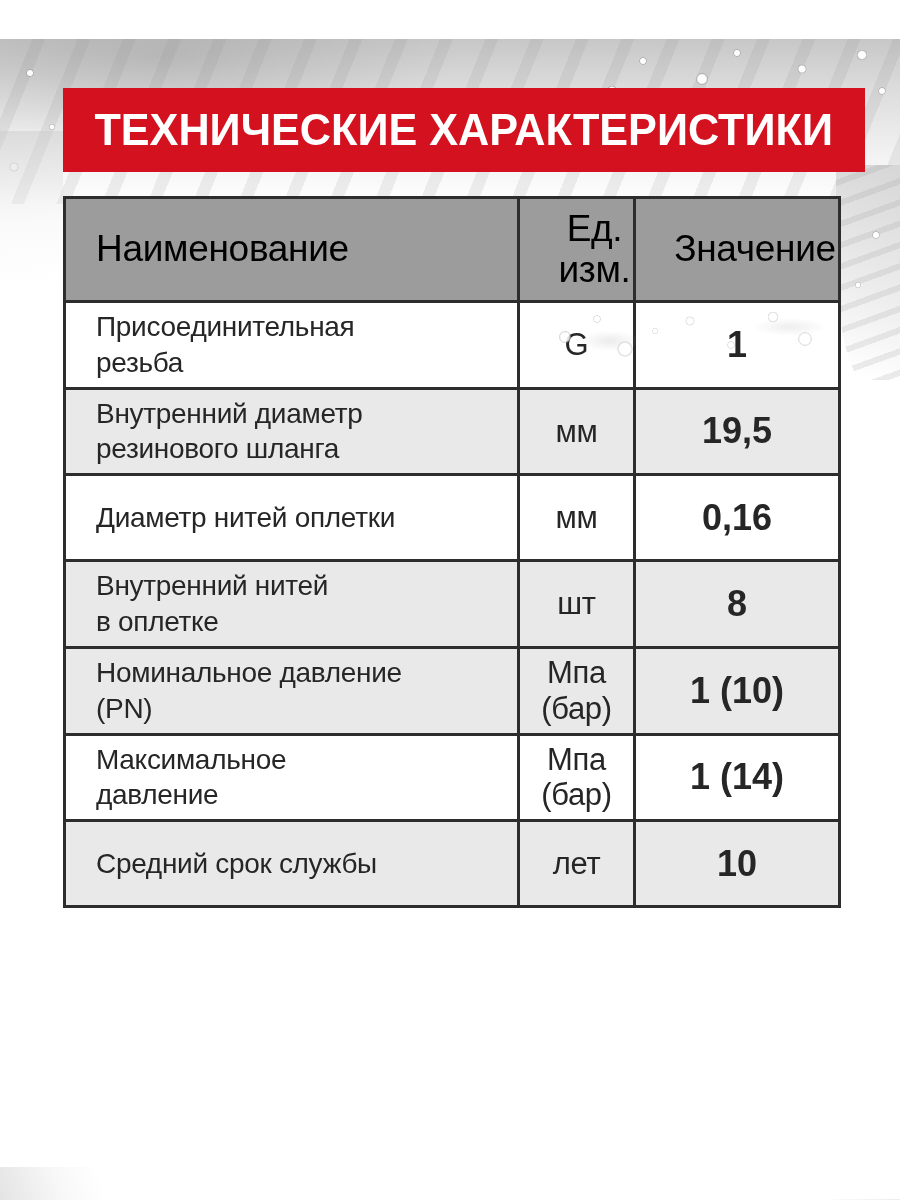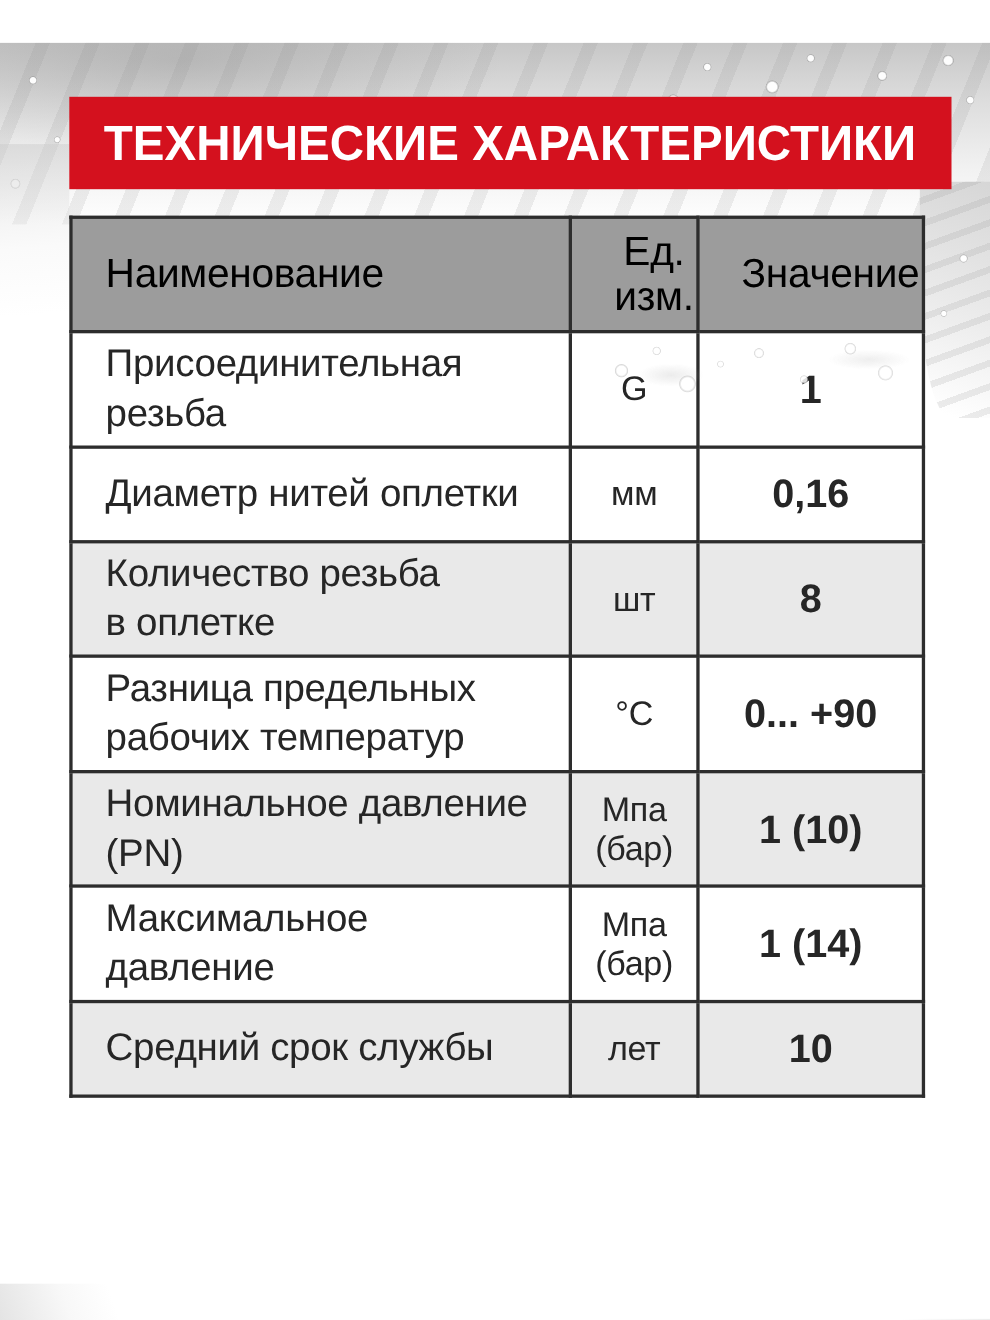--- a/index.html
+++ b/index.html
@@ -101,21 +101,21 @@
   thead th{
     background:var(--header-gray,#9c9c9c);
     color:#000000;font-weight:normal;font-size:37px;
     height:104px;line-height:1.1;white-space:pre-line;
   }
   th.col-name{text-align:left;padding-left:30px;}
   th.col-unit, th.col-value{text-align:center;padding-left:36px;}
   tbody td{height:86px;color:var(--text-dark,#262626);background:#ffffff;}
   tbody tr.alt td{background:var(--row-alt,#e9e9e9);}
   td.name{
-    font-size:35px;line-height:1.28;text-align:left;
+    font-size:28px;line-height:1.28;text-align:left;
     padding:6px 14px 6px 30px;white-space:pre-line;
   }
   td.unit{
     font-size:31px;line-height:1.15;text-align:center;white-space:pre-line;
   }
   td.value{
     font-size:36px;font-weight:bold;text-align:center;letter-spacing:0;
   }
 </style>
 </head>
@@ -147,36 +147,36 @@
         <th class="col-value">Значение</th>
       </tr>
     </thead>
     <tbody id="spec-rows">
         <tr class="spec-row">
     <td class="name">Присоединительная
 резьба</td>
     <td class="unit">G</td>
     <td class="value">1</td>
   </tr>
+        <tr class="spec-row alt">
+    <td class="name">Внутренний диаметр
+резинового шланга</td>
+    <td class="unit">мм</td>
+    <td class="value">19,5</td>
+  </tr>
         <tr class="spec-row">
     <td class="name">Диаметр нитей оплетки</td>
     <td class="unit">мм</td>
     <td class="value">0,16</td>
   </tr>
         <tr class="spec-row alt">
-    <td class="name">Количество резьба
+    <td class="name">Внутренний нитей
 в оплетке</td>
     <td class="unit">шт</td>
     <td class="value">8</td>
-  </tr>
-        <tr class="spec-row">
-    <td class="name">Разница предельных
-рабочих температур</td>
-    <td class="unit">°С</td>
-    <td class="value">0... +90</td>
   </tr>
         <tr class="spec-row alt">
     <td class="name">Номинальное давление
 (PN)</td>
     <td class="unit">Мпа
 (бар)</td>
     <td class="value">1 (10)</td>
   </tr>
         <tr class="spec-row">
     <td class="name">Максимальное

